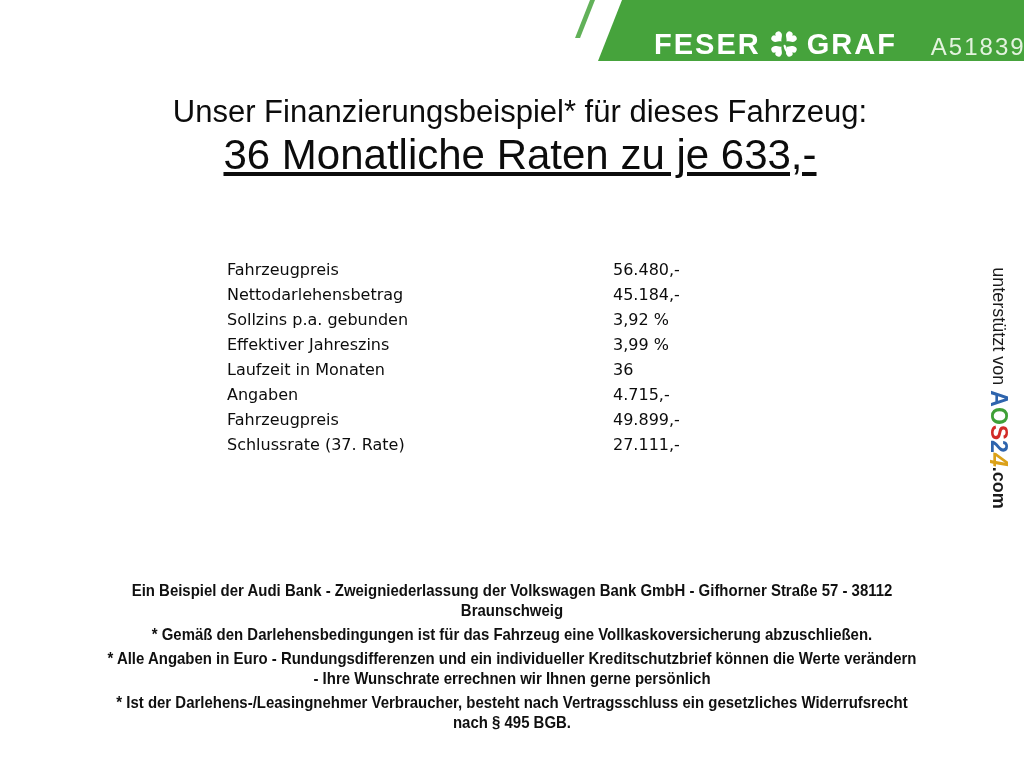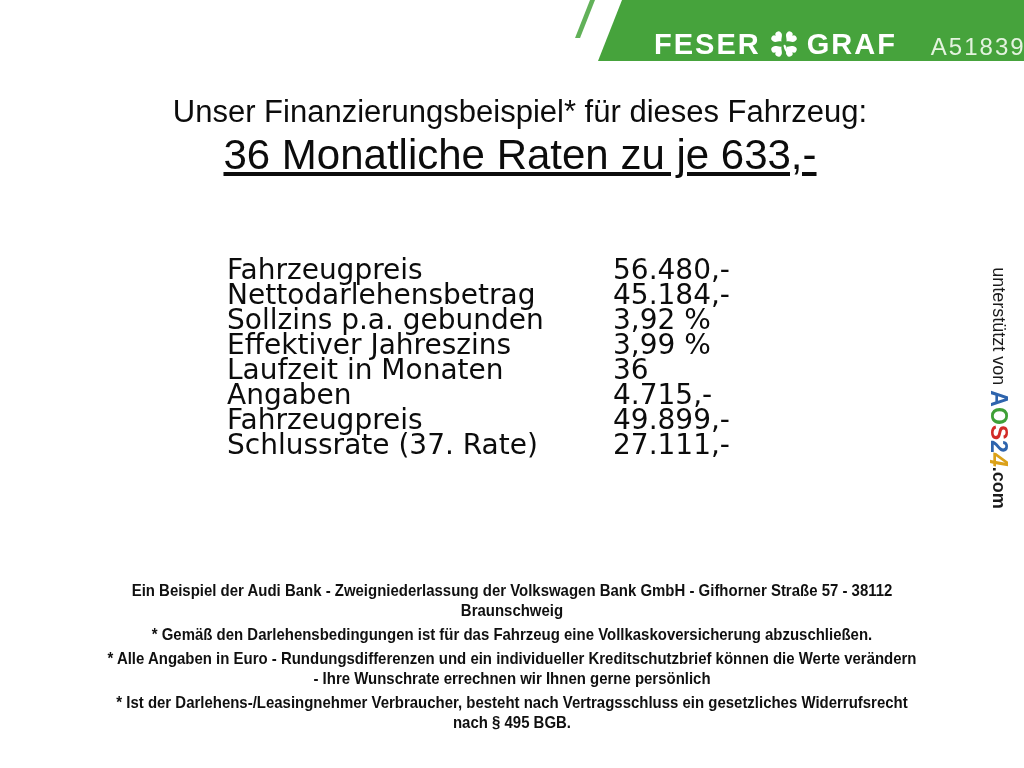--- a/index.html
+++ b/index.html
@@ -24,21 +24,21 @@
   .clover{width:30px;height:30px;margin:0 8px 2px 8px;}
   .vehicle-id{margin-left:34px;color:#e4f3df;font-size:24px;font-weight:400;letter-spacing:2px;}
 
   
   .title{position:absolute;top:94px;left:0;width:100%;text-align:center;color:#0c0c0c;margin-left:8px;}
   .title-line1{font-size:31px;line-height:36px;}
   .title-line2{font-size:42px;line-height:46px;margin-top:2px;text-decoration:underline;}
 
   
   .finance-table{position:absolute;left:227px;top:257px;
-    font-family:"DejaVu Sans",sans-serif;font-size:28px;color:#0c0c0c;}
+    font-family:"DejaVu Sans",sans-serif;font-size:16px;color:#0c0c0c;}
   .frow{display:flex;height:25px;line-height:25px;white-space:nowrap;}
   .flabel{width:386px;}
   .fvalue{}
 
   
   .support{
     position:absolute;top:373px;left:849px;width:300px;height:30px;
     transform:rotate(90deg);
     display:flex;align-items:center;justify-content:center;
     font-size:18px;color:#1a1a1a;white-space:pre;

